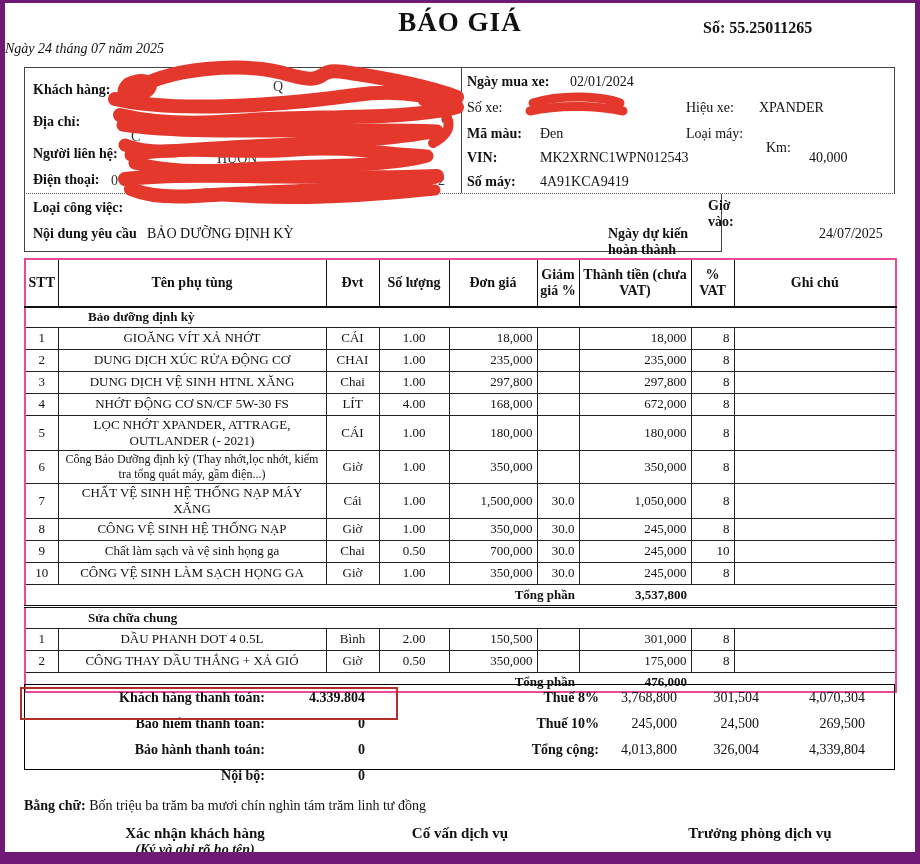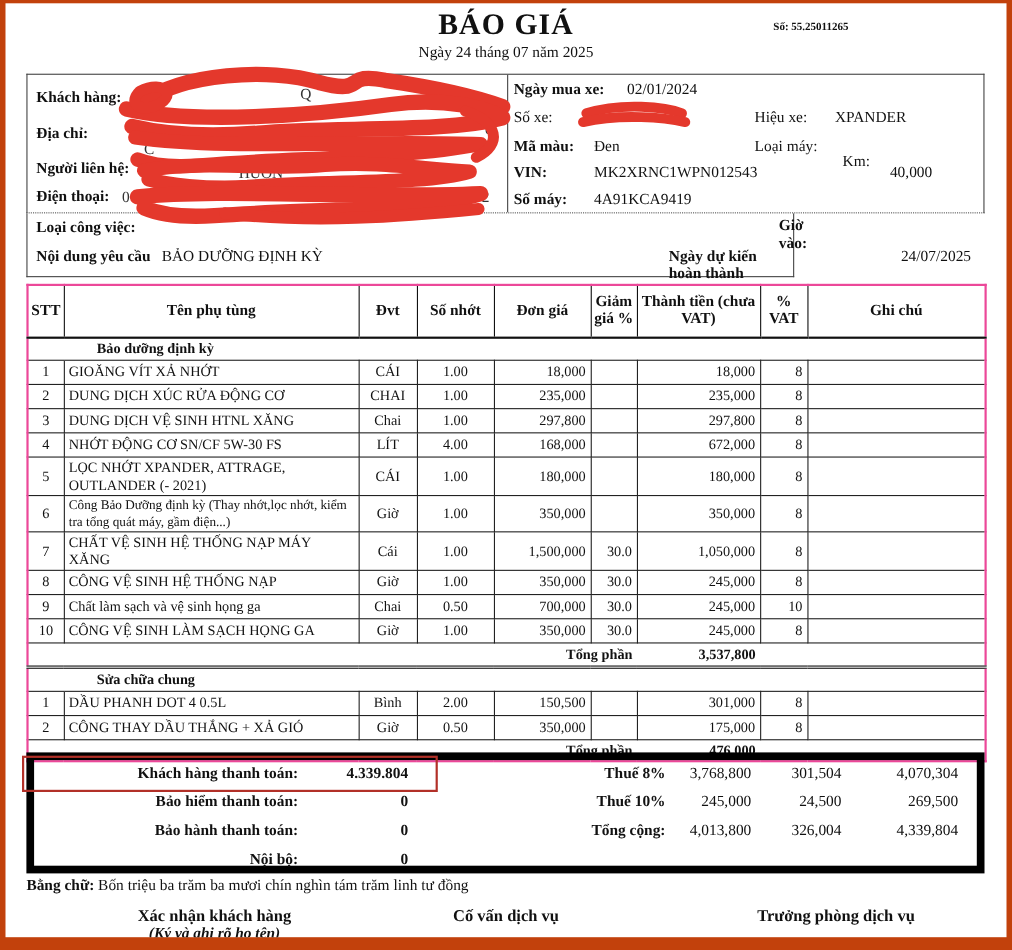--- a/index.html
+++ b/index.html
@@ -1,45 +1,45 @@
 <!DOCTYPE html>
 <html><head>
 <meta charset="utf-8">
 <style>
   html,body{margin:0;padding:0;}
-  .frame{width:920px;height:864px;background:#c2410c;padding:3px 5px 12px 5px;box-sizing:border-box;}
+  .frame{width:920px;height:864px;background:#701a75;padding:3px 5px 12px 5px;box-sizing:border-box;}
   .page{position:relative;width:910px;height:849px;background:#ffffff;font-family:"Liberation Serif","DejaVu Serif",serif;color:#111;overflow:hidden;}
   .abs{position:absolute;}
   .b{font-weight:bold;}
   .i{}
   .doc-title{left:0;right:0;top:4px;text-align:center;font-size:27px;font-weight:bold;letter-spacing:1px;}
-  .doc-number{left:698px;top:16px;font-size:10px;font-weight:bold;font-family:Liberation Serif, serif;}
-  .doc-date{left:0;right:0;top:38px;text-align:center;font-size:14px;}
+  .doc-number{left:698px;top:16px;font-size:16px;font-weight:bold;font-family:Liberation Serif, serif;}
+  .doc-date{left:0;right:0;top:38px;text-align:left;font-size:14px;font-style:italic;}
   
   .cust-box{left:19px;top:64px;width:871px;height:127px;border:1px solid #444;border-bottom:1px dotted #555;box-sizing:border-box;}
   .cust-divider{position:absolute;left:436px;top:0;width:1px;height:100%;background:#444;}
   .lbl{font-size:14px;font-weight:bold;}
   .val{font-size:14px;}
   
   .job-box{left:19px;top:191px;width:698px;height:58px;border:1px solid #444;border-top:none;box-sizing:border-box;}
   
   table.items{position:absolute;left:19px;top:255px;width:871px;border-collapse:collapse;table-layout:fixed;font-size:13px;}
   table.items{border:2px solid #ec4899;}
   table.items th{border:1px solid #111;border-bottom:2px solid #111;font-size:14px;font-weight:bold;padding:2px;vertical-align:middle;}
   table.items td{border:1px solid #222;padding:1px 4px;vertical-align:middle;overflow:hidden;}
   tr.hdr{height:48px;}
   tr.h22{height:22px;} tr.h26{height:26px;} tr.h33{height:33px;} tr.h20{height:20px;}
   tr.sec td, tr.tot td{border-left:none;border-right:none;}
   tr.sec td{border-top:none;}
   .sec-title{font-weight:bold;font-size:13px;padding-left:30px !important;}
   tr.tot td{font-weight:bold;}
   tr.tot1 td{border-bottom:3px double #111;}
-  .ct{text-align:center;} .rt{text-align:right;} .lt{text-align:left;}
-  
-  .pay-box{left:19px;top:681px;width:871px;height:110px;border:7px solid #000000;box-sizing:border-box;font-size:14px;}
+  .ct{text-align:center;} .rt{text-align:right;} .lt{text-align:center;}
+  
+  .pay-box{left:19px;top:681px;width:871px;height:86px;border:1px solid #000000;box-sizing:border-box;font-size:14px;}
   .pay-row-label{position:absolute;width:240px;text-align:right;font-weight:bold;}
   .pay-row-value{position:absolute;left:240px;width:100px;text-align:right;font-weight:bold;}
   .tax-label{position:absolute;left:420px;width:154px;text-align:right;font-weight:bold;}
   .tax-v1{position:absolute;left:574px;width:78px;text-align:right;}
   .tax-v2{position:absolute;left:652px;width:82px;text-align:right;}
   .tax-v3{position:absolute;left:734px;width:106px;text-align:right;}
   .red-box{left:15px;top:684px;width:378px;height:33px;border:2px solid #b23028;box-sizing:border-box;z-index:6;}
   
   .words{left:19px;top:795px;font-size:14px;}
   .sig{top:822px;text-align:center;font-size:15px;font-weight:bold;}
@@ -110,21 +110,21 @@
           <col style="width:42px">
           <col style="width:112px">
           <col style="width:43px">
           <col style="width:162px">
     </colgroup>
     <tbody>
           <tr class="hdr">
       <th>STT</th>
       <th>Tên phụ tùng</th>
       <th>Đvt</th>
-      <th>Số nhớt</th>
+      <th>Số lượng</th>
       <th>Đơn giá</th>
       <th>Giảm giá %</th>
       <th>Thành tiền (chưa VAT)</th>
       <th>% VAT</th>
       <th>Ghi chú</th>
     </tr>
     <tr class="sec h20">
       <td></td>
             <td colspan="8" class="sec-title">Bảo dưỡng định kỳ</td>
     </tr>

